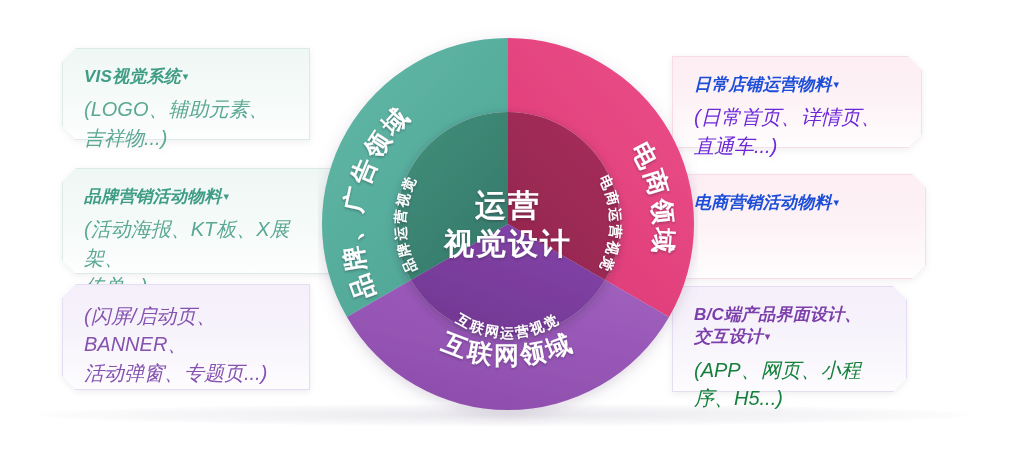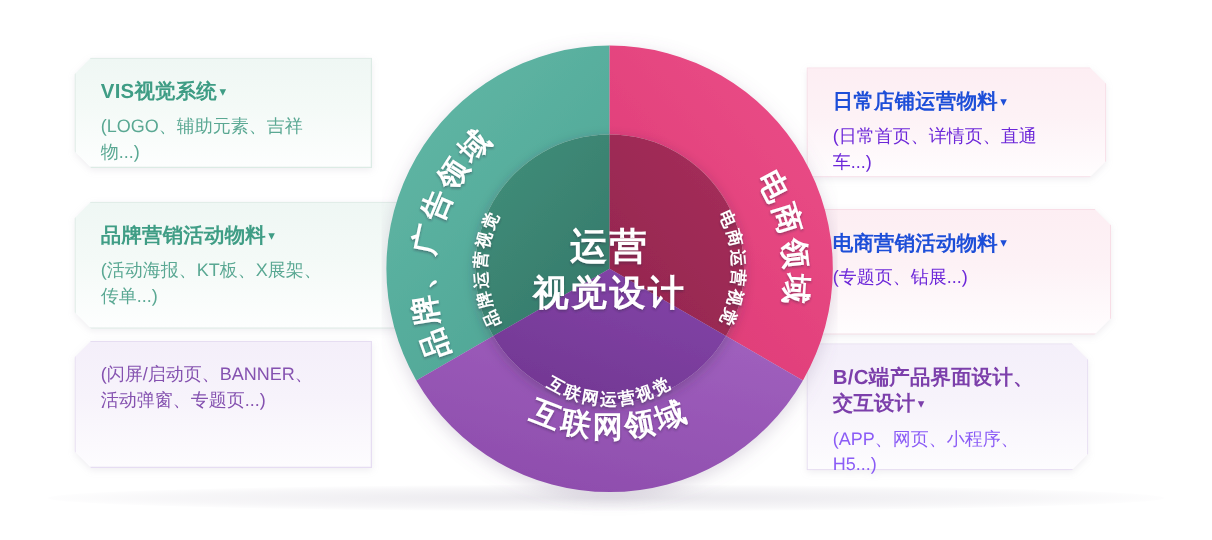--- a/index.html
+++ b/index.html
@@ -33,20 +33,21 @@
     background: radial-gradient(ellipse at center, rgba(120,110,140,0.16) 0%, rgba(120,110,140,0.06) 55%, rgba(255,255,255,0) 75%);
     pointer-events: none;
   }
 
   
   .card {
     position: absolute;
     box-sizing: border-box;
     padding: 18px 38px 16px 22px;
     filter: drop-shadow(0 2px 3px rgba(130,120,150,0.13));
+    font-style: italic;
   }
   .card-inner {
     position: absolute;
     inset: 0;
     z-index: 0;
   }
   .card > .card-content {
     position: relative;
     z-index: 1;
   }
@@ -57,21 +58,21 @@
     letter-spacing: 0.2px;
     margin: 0 0 7px 0;
     white-space: pre-line;
   }
   .card-title .caret {
     font-size: 11px;
     vertical-align: 2px;
     margin-left: 2px;
   }
   .card-sub {
-    font-size: 15px;
+    font-size: 20px;
     line-height: 1.42;
     margin: 0;
     white-space: pre-line;
   }
 
   
   .card.left .card-inner {
     background: linear-gradient(180deg, #eff7f4 0%, #f4faf7 45%, #fdfefe 100%);
     border: 1px solid #dcebe5;
     -webkit-clip-path: polygon(14px 0, 100% 0, 100% 100%, 14px 100%, 0 calc(100% - 14px), 0 14px);
@@ -97,21 +98,21 @@
   }
   .card.left.purple .card-title { color: #6f35a3; }
   .card.left.purple .card-sub   { color: #8552b0; }
 
   
   .card.right.purple .card-inner {
     background: linear-gradient(180deg, #f4effa 0%, #f7f3fb 45%, #fdfcfe 100%);
     border: 1px solid #e6ddf2;
   }
   .card.right.purple .card-title { color: #7c3fab; }
-  .card.right.purple .card-sub   { color: #8b5cf6; }
+  .card.right.purple .card-sub   { color: #15803d; }
 
   
   #card-vis      { left: 62px;  top: 48px;  width: 248px; height: 92px; }
   #card-brand    { left: 62px;  top: 168px; width: 280px; height: 106px; }
   #card-bc       { left: 62px;  top: 284px; width: 248px; height: 106px; }
 
   #card-daily    { left: 672px; top: 56px;  width: 250px; height: 92px; }
   #card-ecmk     { left: 672px; top: 174px; width: 254px; height: 105px; }
   #card-ui       { left: 672px; top: 286px; width: 235px; height: 106px; }
 
@@ -176,21 +177,20 @@
     <div class="card-content">
       <div class="card-title"><span>日常店铺运营物料</span><span class="caret">▾</span></div>
       <div class="card-sub">(日常首页、详情页、直通车...)</div>
     </div>
   </div>
 
   <div class="card right" id="card-ecmk">
     <div class="card-inner"></div>
     <div class="card-content">
       <div class="card-title"><span>电商营销活动物料</span><span class="caret">▾</span></div>
-      <div class="card-sub">(专题页、钻展...)</div>
     </div>
   </div>
 
   <div class="card right purple" id="card-ui">
     <div class="card-inner"></div>
     <div class="card-content">
       <div class="card-title"><span>B/C端产品界面设计、
 交互设计</span><span class="caret">▾</span></div>
       <div class="card-sub">(APP、网页、小程序、H5...)</div>
     </div>

